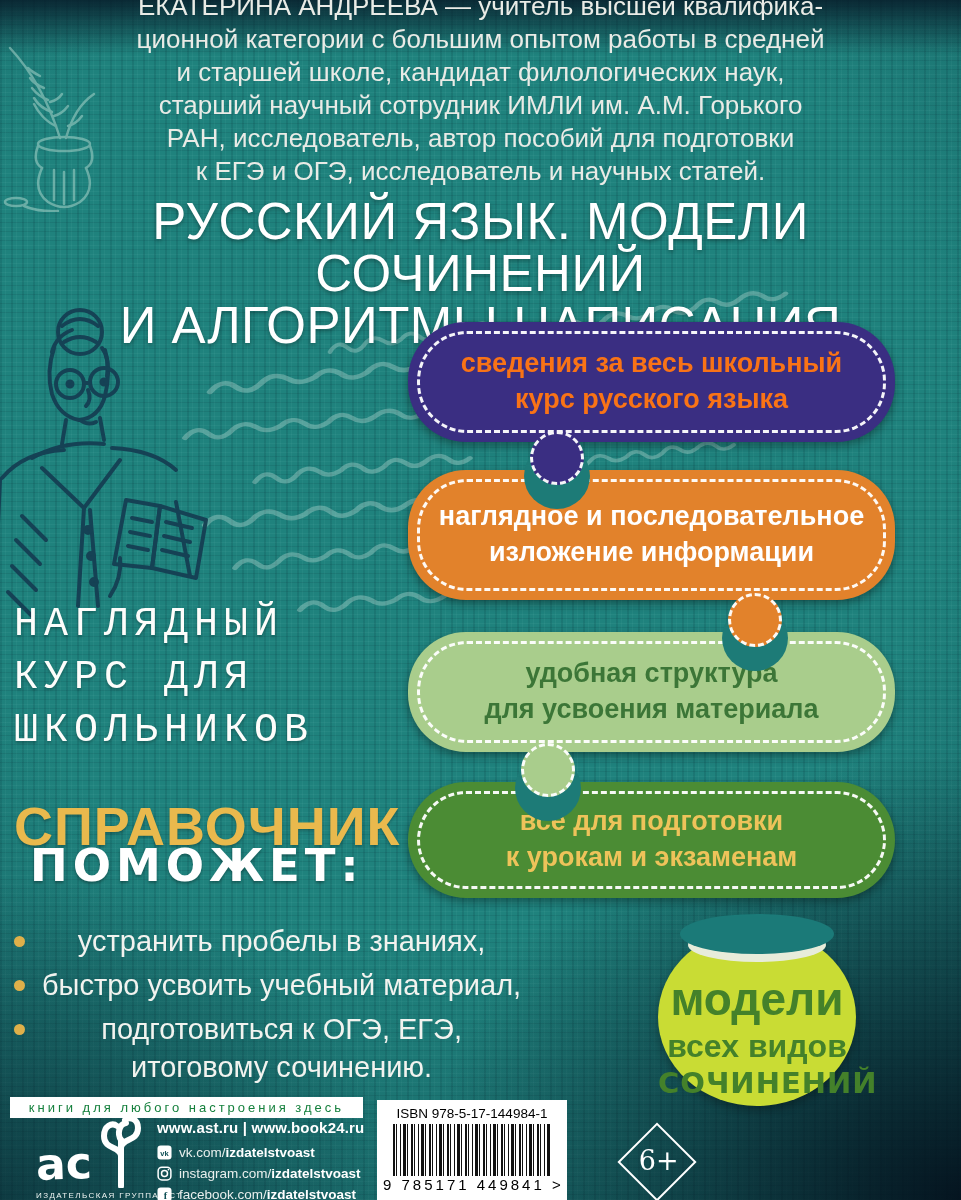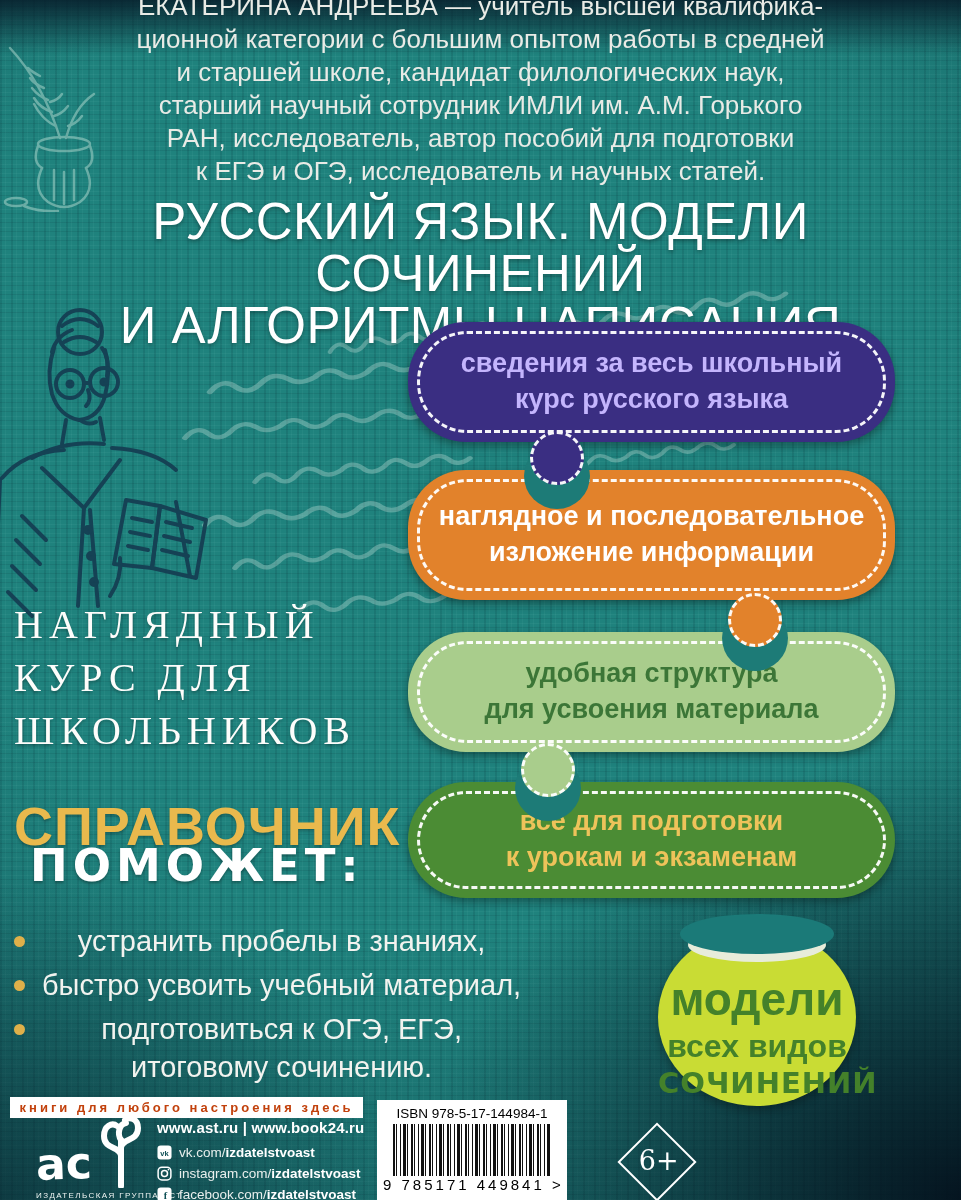--- a/index.html
+++ b/index.html
@@ -37,21 +37,21 @@
   .b2{top:470px;height:130px;}
   .b3{top:632px;height:120px;}
   .b4{top:782px;height:116px;}
   .notch{width:66px;height:66px;border-radius:50%;}
   .tab{width:48px;height:48px;border-radius:50%;border:3px dashed rgba(255,255,255,.95);}
   .n1{left:524px;top:443px;} .t1{left:530px;top:431px;}
   .n2{left:722px;top:605px;} .t2{left:728px;top:593px;}
   .n3{left:515px;top:755px;} .t3{left:521px;top:743px;}
 
   
-  .course{left:14px;top:598px;color:#fdfdfb;font-family:Liberation Serif, serif;
+  .course{left:14px;top:598px;color:#fdfdfb;font-family:Liberation Mono, monospace;
     font-size:40px;line-height:53px;letter-spacing:6px;text-shadow:0 2px 3px rgba(0,0,0,.25);}
   .helper-accent{left:14px;top:795px;font-weight:bold;font-size:54px;letter-spacing:1px;
     text-shadow:0 2px 3px rgba(0,0,0,.25);}
   .helper-main{left:14px;top:839px;color:#ffffff;font-family:"DejaVu Sans",sans-serif;
     font-weight:bold;font-size:45px;letter-spacing:5px;text-shadow:0 2px 3px rgba(0,0,0,.3);margin-left:16px;}
 
   
   .benefits{left:14px;top:922px;list-style:none;margin:0;padding:0;}
   .benefits li{position:relative;padding-left:28px;margin-bottom:6px;
     color:#f2f3ef;font-size:29px;line-height:38px;font-weight:500;text-align:center;}
@@ -64,21 +64,21 @@
   .badge .curl-light{position:absolute;left:30px;top:0px;width:138px;height:34px;border-radius:50%;background:#e7ecda;}
   .badge .curl-teal{position:absolute;left:22px;top:-14px;width:154px;height:40px;border-radius:50%;background:#1b7a78;}
   .badge-text{position:absolute;left:0;top:44px;width:100%;text-align:center;font-weight:bold;line-height:1.2;}
   .badge-l1{font-size:46px;display:block;}
   .badge-l2{font-size:32px;display:block;}
   .badge-l3{font-size:32px;letter-spacing:1px;display:block;font-family:"DejaVu Sans",sans-serif;font-size:29px;}
 
   
   .slogan-bar{left:10px;top:1097px;width:353px;height:21px;background:#ffffff;
     display:flex;align-items:center;justify-content:center;}
-  .slogan-bar span{color:#c2410c;font-weight:bold;font-size:13px;letter-spacing:3px;white-space:nowrap;}
+  .slogan-bar span{color:#15803d;font-weight:normal;font-size:13px;letter-spacing:3px;white-space:nowrap;}
   .logo-block{left:36px;top:1114px;width:110px;color:#fff;}
   .logo-ac{position:absolute;left:0px;top:24px;font-family:"DejaVu Sans",sans-serif;
     font-weight:bold;font-size:44px;color:#fff;transform:rotate(-2deg);}
   .logo-caption{left:36px;top:1191px;color:#eef4f2;font-size:8px;letter-spacing:1.4px;white-space:nowrap;}
   .sites{left:157px;top:1119px;color:#ffffff;font-weight:bold;font-size:15px;letter-spacing:.2px;}
   .socials{left:157px;top:1142px;width:230px;}
   .social-row{display:flex;align-items:center;height:21px;color:#e9efed;font-size:13.5px;}
   .social-row svg{margin-right:7px;flex:0 0 auto;}
   .social-row b{color:#ffffff;}
   .isbn-box{left:377px;top:1100px;width:190px;height:100px;background:#ffffff;color:#000;}
@@ -177,21 +177,21 @@
     <div>к ЕГЭ и ОГЭ, исследователь и научных статей.</div>
   </div>
 
   <h1 class="abs title" style="color: rgb(255, 255, 255);">
     <span>РУССКИЙ ЯЗЫК. МОДЕЛИ СОЧИНЕНИЙ</span><br>
     <span>И АЛГОРИТМЫ НАПИСАНИЯ</span>
   </h1>
 
   <div class="abs bubble b1" style="background: rgb(58, 46, 130);">
     <div class="bubble-inner">
-      <div class="bubble-text" style="color: #c4b5fd;">сведения за весь школьный
+      <div class="bubble-text" style="color: #f97316;">сведения за весь школьный
 курс русского языка</div>
     </div>
   </div>
   <div class="abs bubble b2" style="background: rgb(226, 130, 43);">
     <div class="bubble-inner">
       <div class="bubble-text" style="color: rgb(255, 255, 255);">наглядное и последовательное
 изложение информации</div>
     </div>
   </div>
   <div class="abs bubble b4" style="background: rgb(75, 140, 52);">

